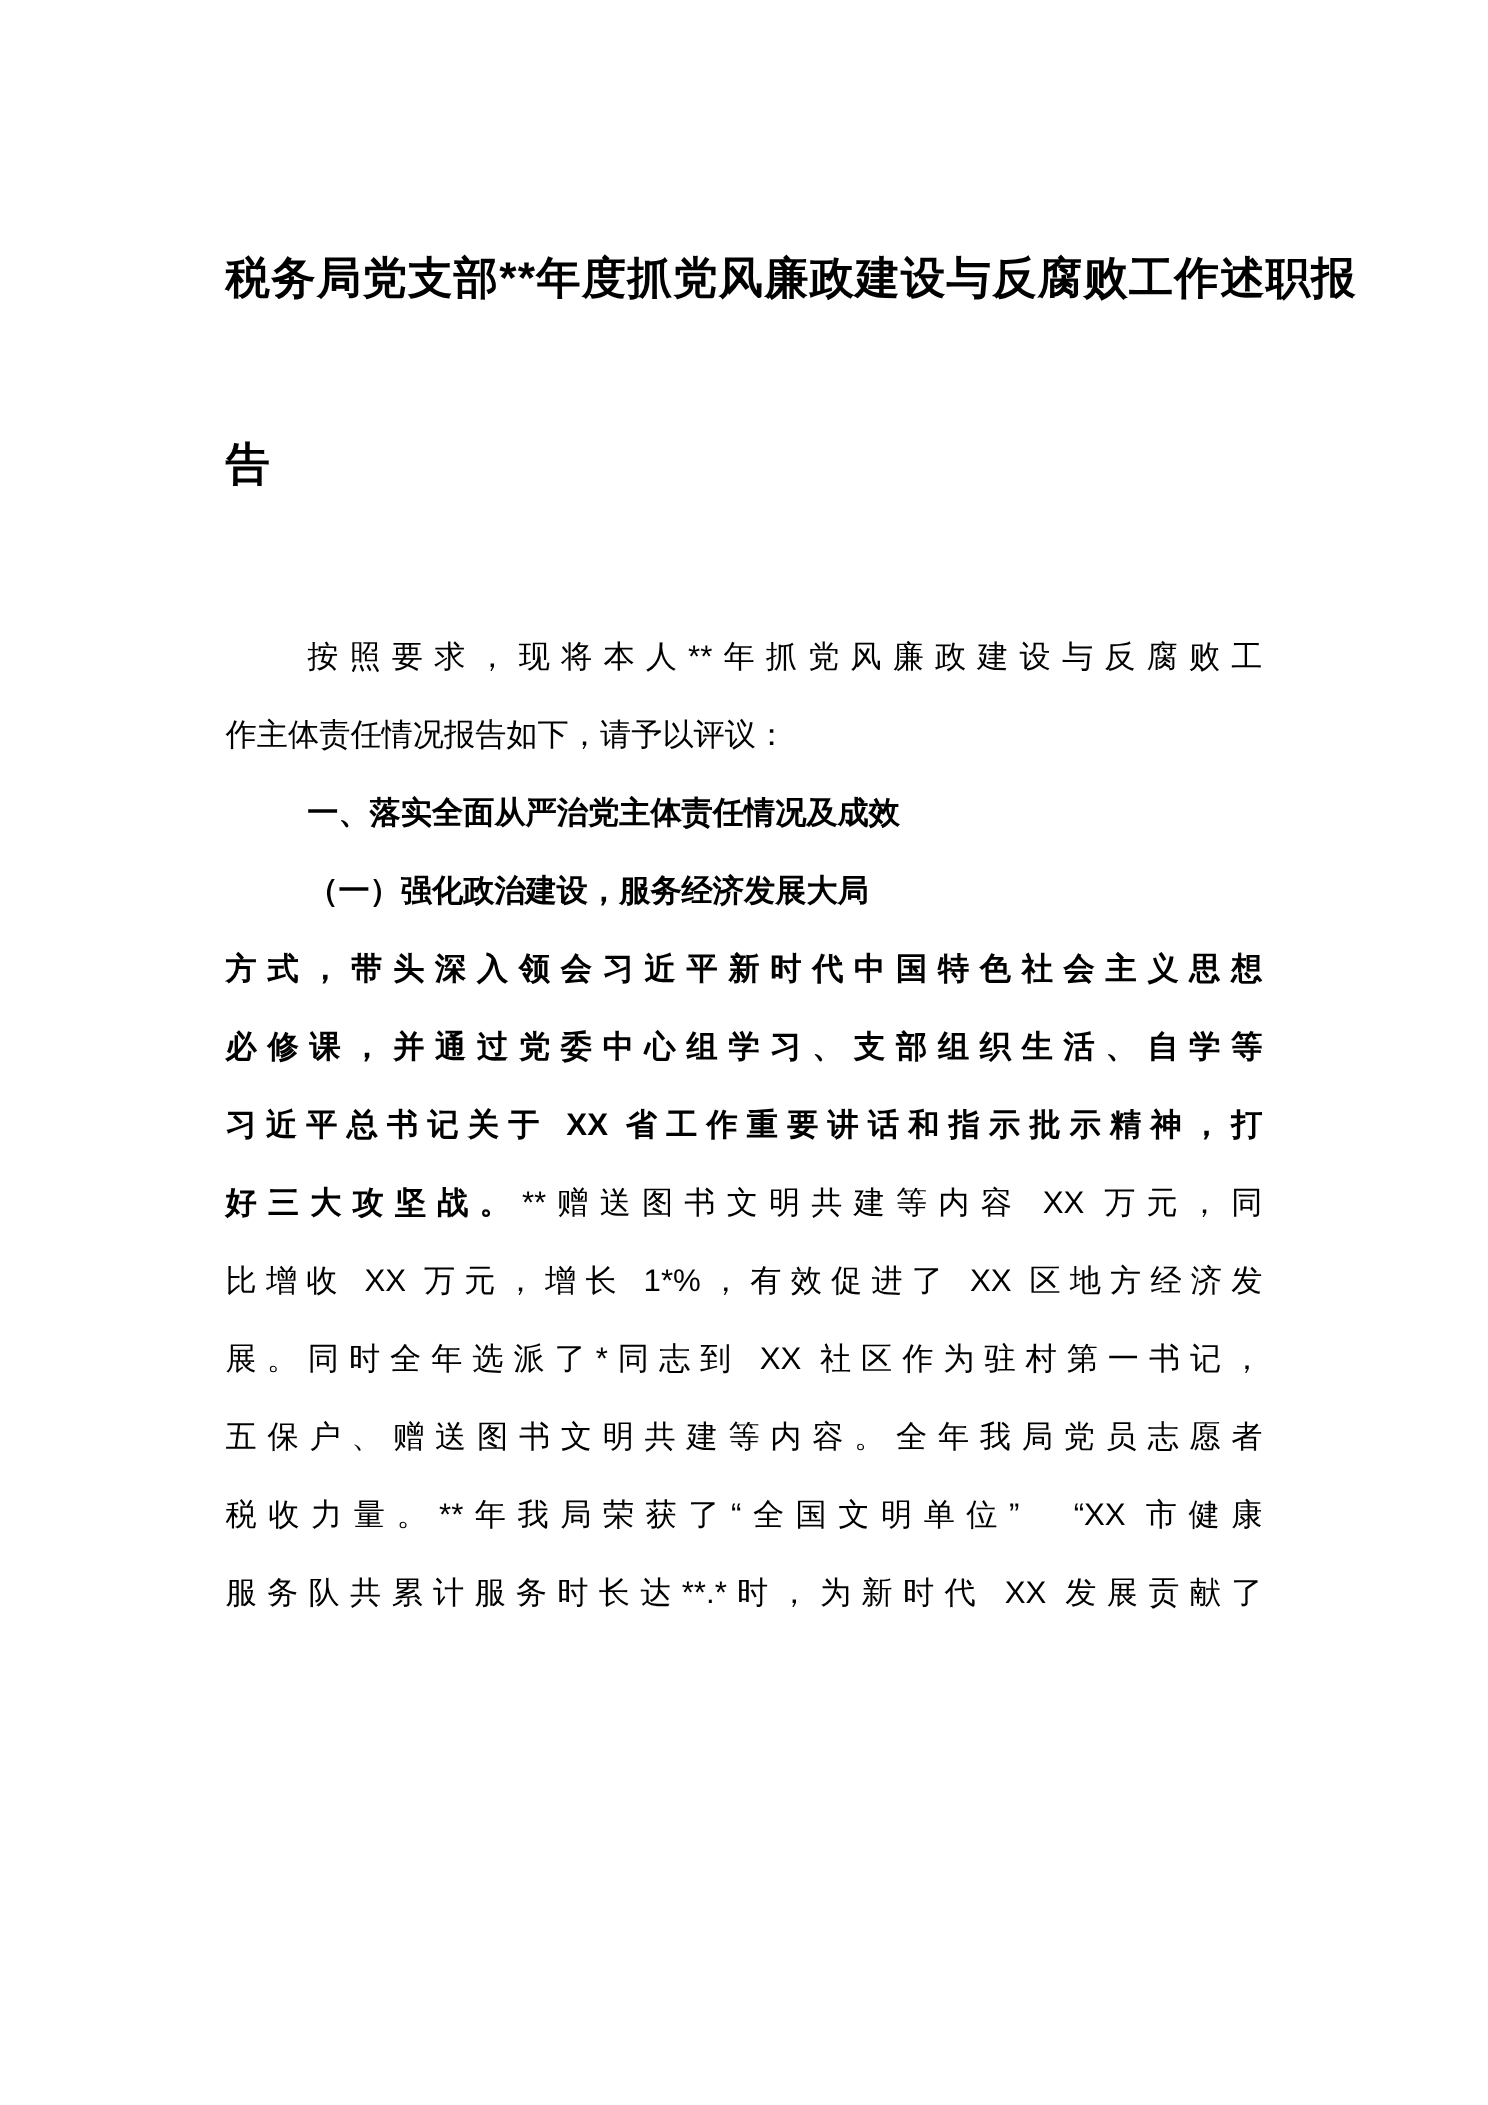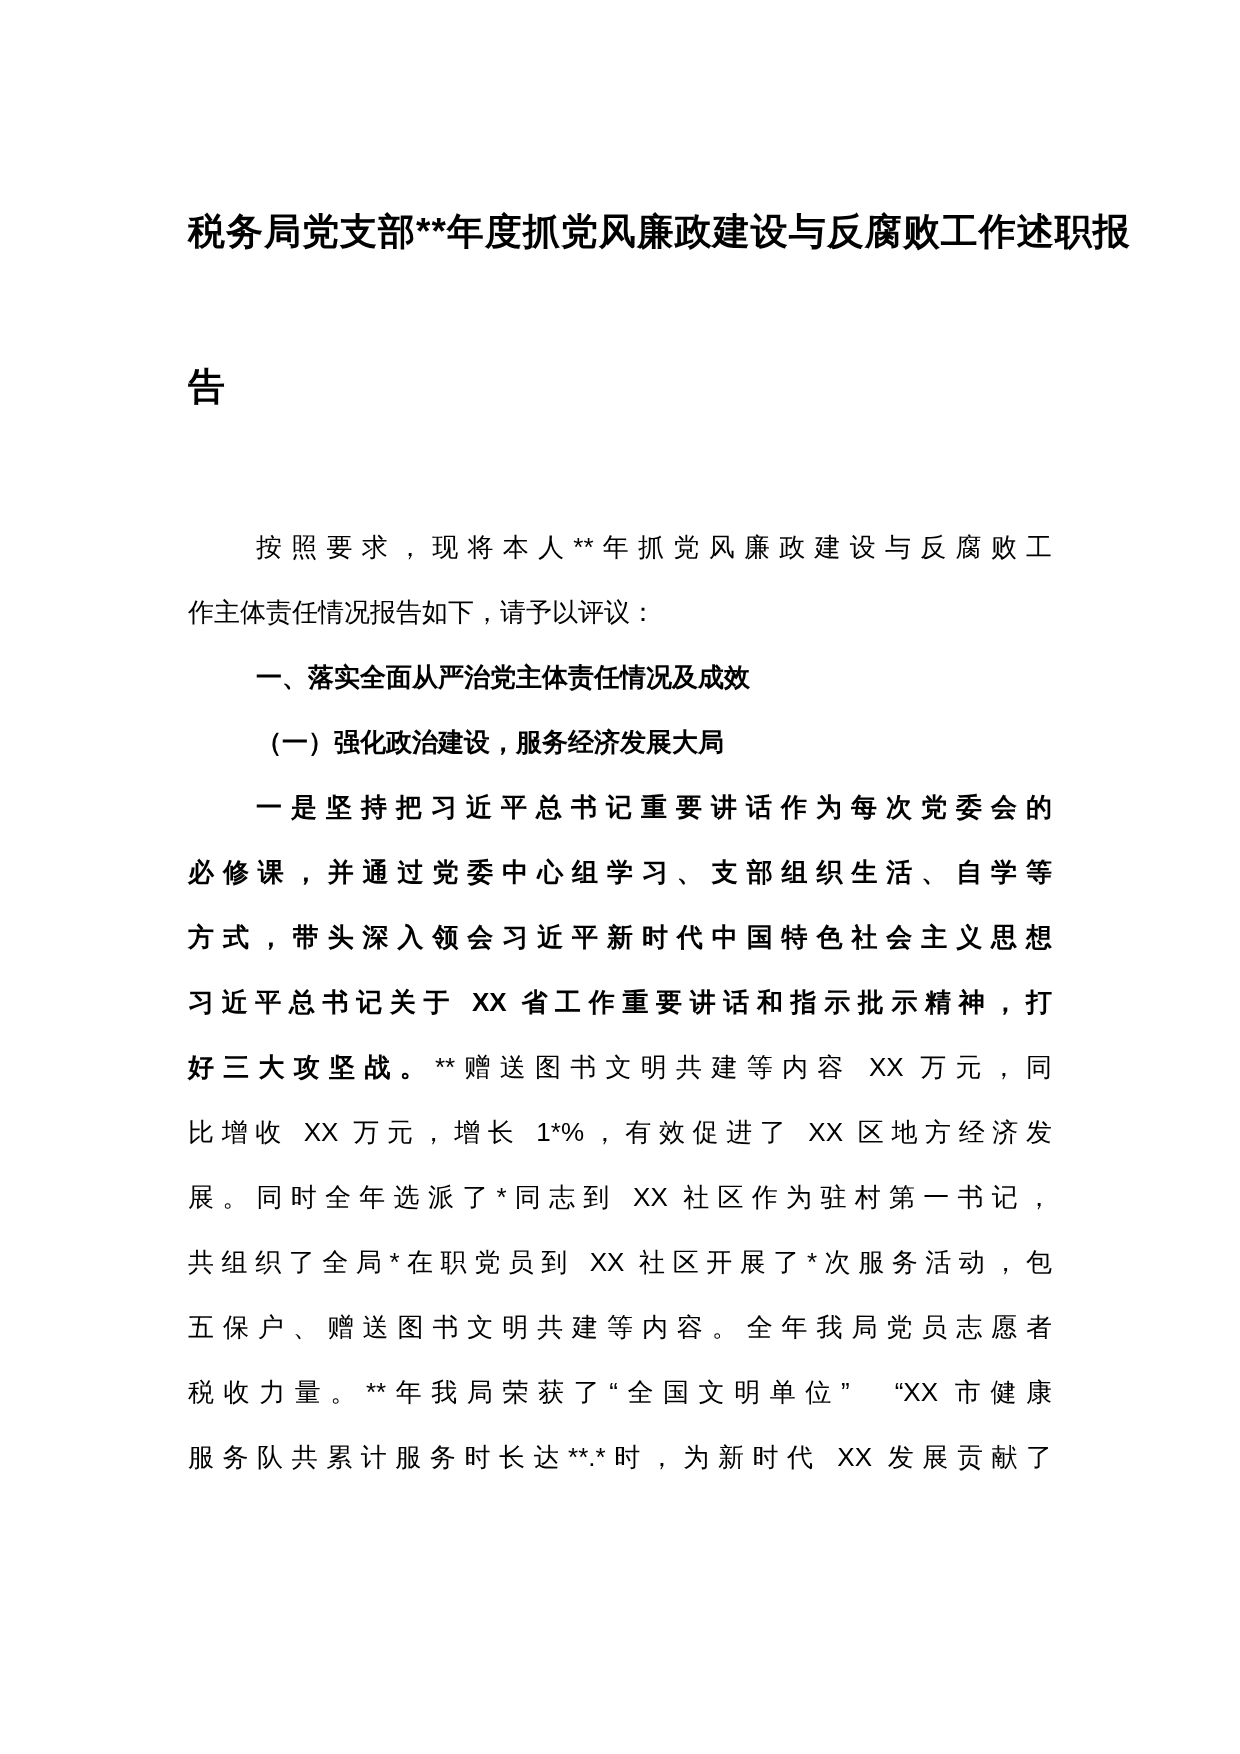--- a/index.html
+++ b/index.html
@@ -47,26 +47,24 @@
 
 <div class="page">
   <div class="content">
     <div class="title-line first">税务局党支部**年度抓党风廉政建设与反腐败工作述职报</div>
     <div class="title-line second">告</div>
     <div class="doc-body">
         <div class="line indent justify"><span>按照要求，现将本人**年抓党风廉政建设与反腐败工</span></div>
         <div class="line"><span>作主体责任情况报告如下，请予以评议：</span></div>
         <div class="line indent"><span class="seg-bold">一、落实全面从严治党主体责任情况及成效</span></div>
         <div class="line indent"><span class="seg-bold">（一）强化政治建设，服务经济发展大局</span></div>
-        <div class="line indent justify"><span class="seg-bold">一是坚持把习近平总书记重要讲话作为每次党委会的</span></div>
+        <div class="line justify"><span class="seg-bold">方式，带头深入领会习近平新时代中国特色社会主义思想</span></div>
         <div class="line justify"><span class="seg-bold">必修课，并通过党委中心组学习、支部组织生活、自学等</span></div>
-        <div class="line justify"><span class="seg-bold">方式，带头深入领会习近平新时代中国特色社会主义思想</span></div>
         <div class="line justify"><span class="seg-bold">习近平总书记关于 XX 省工作重要讲话和指示批示精神，打</span></div>
         <div class="line justify"><span class="seg-bold">好三大攻坚战。</span><span>**赠送图书文明共建等内容 XX 万元，同</span></div>
         <div class="line justify"><span>比增收 XX 万元，增长 1*%，有效促进了 XX 区地方经济发</span></div>
         <div class="line justify"><span>展。同时全年选派了*同志到 XX 社区作为驻村第一书记，</span></div>
-        <div class="line justify"><span>共组织了全局*在职党员到 XX 社区开展了*次服务活动，包</span></div>
         <div class="line justify"><span>五保户、赠送图书文明共建等内容。全年我局党员志愿者</span></div>
         <div class="line justify"><span>税收力量。**年我局荣获了“全国文明单位”　“XX 市健康</span></div>
         <div class="line justify"><span>服务队共累计服务时长达**.*时，为新时代 XX 发展贡献了</span></div>
       </div>
   </div>
 </div>
 
 </body></html>

